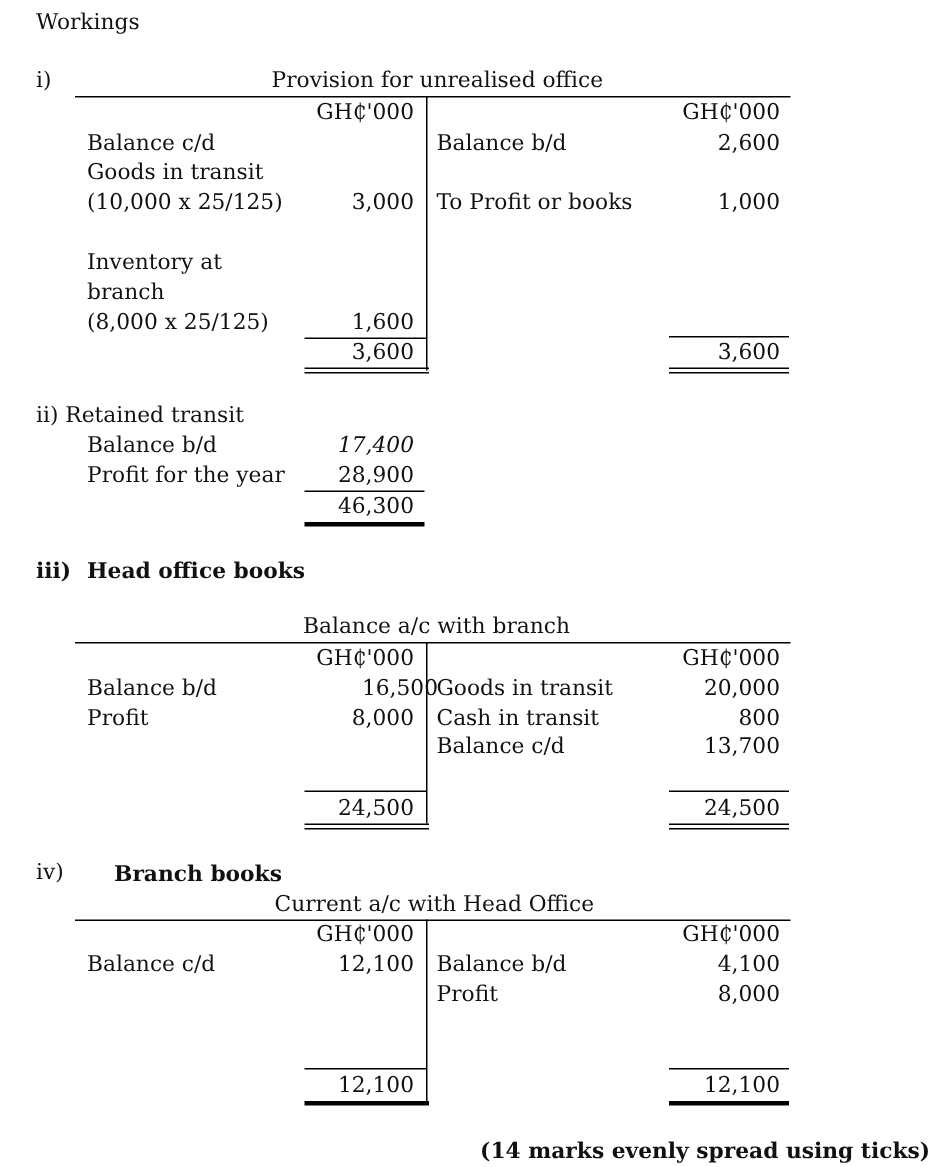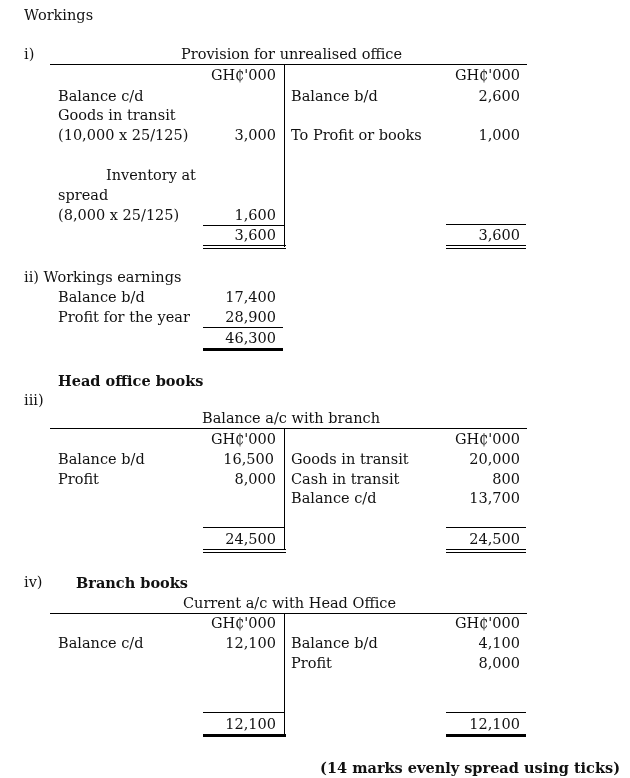--- a/index.html
+++ b/index.html
@@ -31,62 +31,62 @@
   <div class="vline" style="left:284px;top:64px;height:183px;"></div>
 
   <div class="abs r" style="left:190px;width:86px;top:66px;">GH₵'000</div>
   <div class="abs r" style="left:430px;width:90px;top:66px;">GH₵'000</div>
 
   <div class="abs" style="left:58px;top:87px;">Balance c/d</div>
   <div class="abs" style="left:58px;top:106px;">Goods in transit</div>
   <div class="abs" style="left:58px;top:126px;">(10,000 x 25/125)</div>
   <div class="abs r" style="left:190px;width:86px;top:126px;">3,000</div>
 
-  <div class="abs" style="left:58px;top:166px;margin-left:48px;">Inventory at</div>
-  <div class="abs" style="left:58px;top:186px;">spread</div>
+  <div class="abs" style="left:58px;top:166px;">Inventory at</div>
+  <div class="abs" style="left:58px;top:186px;">branch</div>
   <div class="abs" style="left:58px;top:206px;">(8,000 x 25/125)</div>
   <div class="abs r" style="left:190px;width:86px;top:206px;">1,600</div>
 
   <div class="abs" style="left:291px;top:87px;">Balance b/d</div>
   <div class="abs r" style="left:430px;width:90px;top:87px;">2,600</div>
   <div class="abs" style="left:291px;top:126px;">To Profit or books</div>
   <div class="abs r" style="left:430px;width:90px;top:126px;">1,000</div>
 
   <div class="hline" style="left:203px;top:225px;width:81px;"></div>
   <div class="abs r" style="left:190px;width:86px;top:226px;">3,600</div>
   <div class="dline" style="left:203px;top:245px;width:83px;"></div>
 
   <div class="hline" style="left:446px;top:224px;width:80px;"></div>
   <div class="abs r" style="left:430px;width:90px;top:226px;">3,600</div>
   <div class="dline" style="left:446px;top:245px;width:80px;"></div>
 </div>
 
 <div>
-  <div class="abs" style="left:24px;top:268px;">ii) Workings earnings</div>
+  <div class="abs" style="left:24px;top:268px;">ii) Retained transit</div>
   <div class="abs" style="left:58px;top:288px;">Balance b/d</div>
-  <div class="abs r" style="left:190px;width:86px;top:288px;">17,400</div>
+  <div class="abs r" style="left:190px;width:86px;top:288px;font-style:italic;">17,400</div>
   <div class="abs" style="left:58px;top:308px;">Profit for the year</div>
   <div class="abs r" style="left:190px;width:86px;top:308px;">28,900</div>
   <div class="hline" style="left:203px;top:327px;width:80px;"></div>
   <div class="abs r" style="left:190px;width:86px;top:329px;">46,300</div>
   <div class="thick" style="left:203px;top:348px;width:80px;"></div>
 </div>
 
 <div>
-  <div class="abs" style="left:24px;top:391px;">iii)</div>
+  <div class="abs" style="left:24px;top:371px;font-weight:bold;">iii)</div>
   <div class="abs b" style="left:58px;top:371px;text-align:right;">Head office books</div>
   <div class="abs" style="left:202px;top:409px;">Balance a/c with branch</div>
   <div class="hline" style="left:50px;top:428px;width:477px;"></div>
   <div class="vline" style="left:284px;top:428px;height:121px;"></div>
 
   <div class="abs r" style="left:190px;width:86px;top:430px;">GH₵'000</div>
   <div class="abs r" style="left:430px;width:90px;top:430px;">GH₵'000</div>
 
   <div class="abs" style="left:58px;top:450px;">Balance b/d</div>
-  <div class="abs r" style="left:188px;width:86px;top:450px;">16,500</div>
+  <div class="abs r" style="left:206px;width:86px;top:450px;">16,500</div>
   <div class="abs" style="left:58px;top:470px;">Profit</div>
   <div class="abs r" style="left:190px;width:86px;top:470px;">8,000</div>
 
   <div class="abs" style="left:291px;top:450px;">Goods in transit</div>
   <div class="abs r" style="left:430px;width:90px;top:450px;">20,000</div>
   <div class="abs" style="left:291px;top:470px;">Cash in transit</div>
   <div class="abs r" style="left:430px;width:90px;top:470px;">800</div>
   <div class="abs" style="left:291px;top:489px;">Balance c/d</div>
   <div class="abs r" style="left:430px;width:90px;top:489px;">13,700</div>
 

